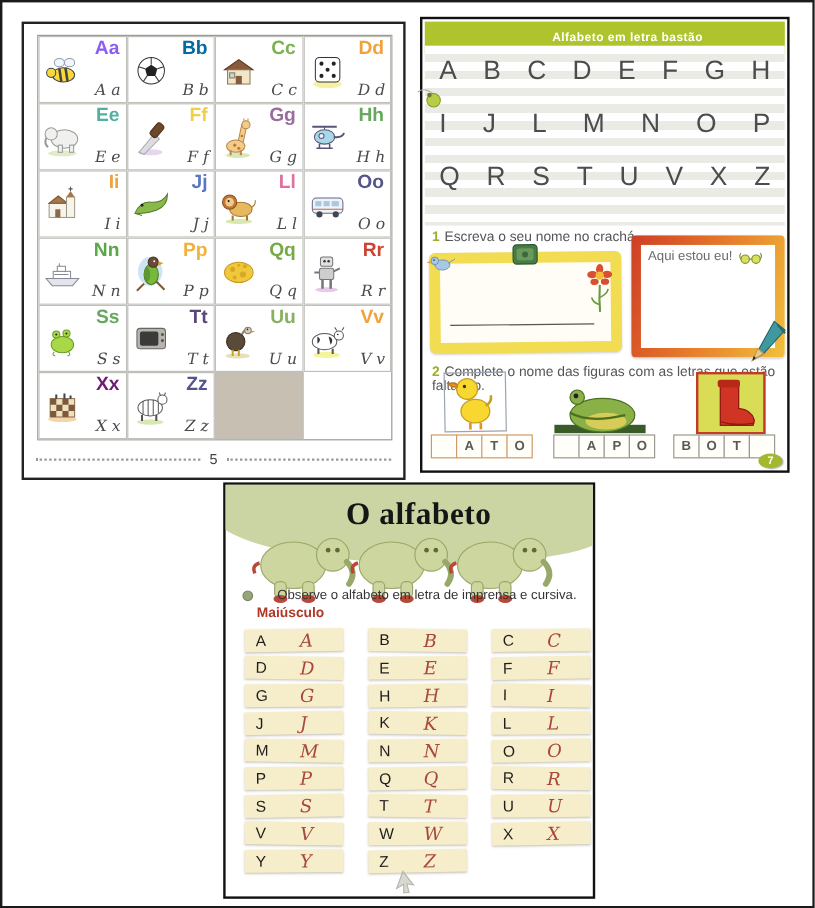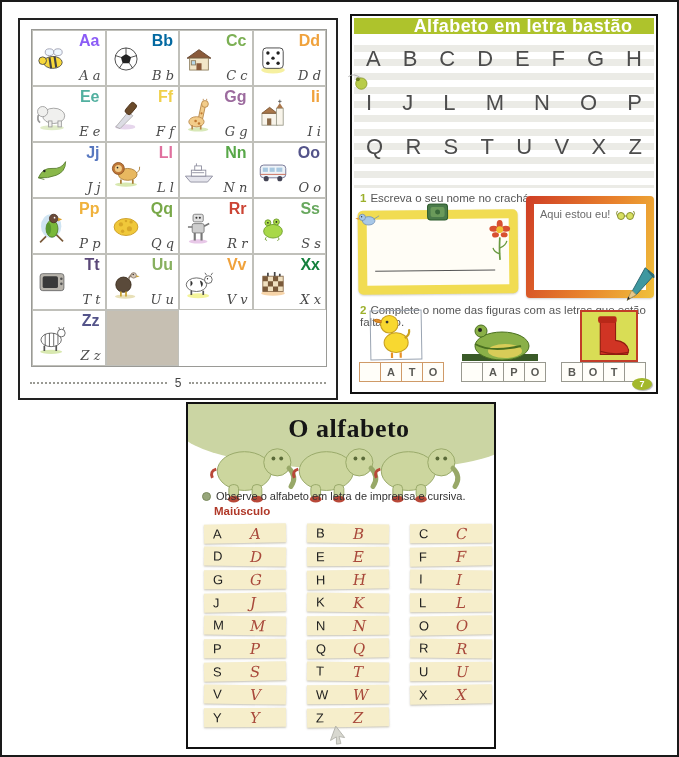--- a/index.html
+++ b/index.html
@@ -14,21 +14,21 @@
   .cell.empty{background:#c6bfb2;}
   .cell .ic{position:absolute;left:2px;top:11px;width:34px;height:34px;}
   .cell .pair{position:absolute;top:1px;right:5px;font-weight:bold;font-size:16px;letter-spacing:0px;}
   .cell .curs{position:absolute;bottom:2px;right:4px;font-family:"DejaVu Serif",serif;font-style:italic;font-size:13px;color:#4a4a4a;}
   #p5-footer{position:absolute;left:10px;right:10px;bottom:8px;display:flex;align-items:center;gap:8px;}
   .dots{flex:1;border-top:2px dotted #9a9a94;height:0;}
   #p5-num{font-size:12px;color:#444;}
 
   
   #page7{position:absolute;left:348px;top:12px;width:308px;height:380px;background:#fff;border:2px solid #111;box-sizing:border-box;}
-  #p7-header{margin:2px;height:16px;background:#aec32c;color:#fff;font-weight:bold;font-size:18px;display:flex;align-items:center;justify-content:center;letter-spacing:.4px;padding-left:38px;}
+  #p7-header{margin:2px;height:27px;background:#aec32c;color:#fff;font-weight:bold;font-size:10px;display:flex;align-items:center;justify-content:center;letter-spacing:.4px;padding-left:38px;}
   #ruled{position:absolute;left:2px;right:2px;top:22px;height:150px;background:repeating-linear-gradient(180deg,#ffffff 0 7px,#ebebe6 7px 14px);}
   .bast-row{position:absolute;left:12px;right:12px;display:flex;justify-content:space-between;font-size:22px;color:#4c4c4c;font-weight:400;}
   #bast-rows .bast-row:nth-child(1){top:8px;}
   #bast-rows .bast-row:nth-child(2){top:52px;}
   #bast-rows .bast-row:nth-child(3){top:96px;}
   #p7-bug{position:absolute;left:-8px;top:52px;width:26px;height:26px;}
   .act-line{position:absolute;left:8px;right:6px;font-size:11.5px;color:#555;}
   .act-num{color:#9cb02c;font-weight:bold;margin-right:4px;}
   #act1-line{top:176px;}
   #act2-line{top:288px;}
@@ -55,21 +55,21 @@
   .b1{left:110px;}
   .b2{left:210px;}
   #p7-badge{position:absolute;right:4px;bottom:2px;width:20px;height:12px;background:#a3b82c;border-radius:50%;color:#fff;font-size:9px;font-weight:bold;display:flex;align-items:center;justify-content:center;box-shadow:1px 1px 1px rgba(0,0,0,.3);}
 
   
   #page3{position:absolute;left:184px;top:400px;width:310px;height:347px;background:#fff;border:2px solid #111;box-sizing:border-box;overflow:hidden;}
   #p3-band{position:absolute;left:-8px;top:-6px;width:326px;height:72px;background:#cbd5a3;border-radius:0 0 42% 58%/0 0 26px 40px;}
   #p3-title{position:absolute;left:16px;right:0;top:10px;text-align:center;font-family:"Liberation Serif",serif;font-weight:bold;font-size:26px;color:#151515;letter-spacing:.5px;}
   #p3-elephants{position:absolute;left:18px;top:38px;display:flex;}
   #p3-elephants .ic{width:100px;height:62px;margin-right:-18px;}
-  #p3-observe{position:absolute;left:14px;top:86px;font-size:11px;color:#333;display:flex;align-items:center;gap:5px;}
+  #p3-observe{position:absolute;left:14px;top:86px;font-size:11px;color:#333;display:flex;align-items:center;gap:20px;}
   #p3-bullet{width:7px;height:7px;border-radius:50%;background:#97a67a;border:1px solid #7a8a5e;flex:0 0 auto;}
   #p3-sub{position:absolute;left:26px;top:101px;font-size:11.5px;font-weight:bold;color:#b03828;}
   #alfa-grid{position:absolute;left:16px;top:118px;display:grid;grid-template-rows:repeat(9,23px);}
   .tag-row{display:grid;grid-template-columns:82px 82px 82px;column-gap:21px;align-items:center;}
   .tag{width:82px;height:19px;background:#f6eecb;box-shadow:0 1px 2px rgba(90,80,50,.35);position:relative;display:flex;align-items:center;}
   .tag.t0{transform:rotate(-1deg);} .tag.t1{transform:rotate(.8deg);} .tag.t2{transform:rotate(-.4deg);}
   .tag .pr{position:absolute;left:9px;font-size:13px;color:#1e1e1e;}
   .tag .cv{position:absolute;left:46px;font-family:"DejaVu Serif",serif;font-style:italic;font-size:15px;color:#a8483a;}
   #p3-cursor{position:absolute;left:140px;top:320px;width:18px;height:22px;transform:rotate(-8deg);opacity:.85;}
 </style>
@@ -154,20 +154,32 @@
               <path d="M12 32 v5 M22 32 v5" stroke="#b8884a" stroke-width="2"></path>
               <circle cx="16" cy="27" r="1.5" fill="#c07830"></circle>
               <circle cx="20" cy="30" r="1.5" fill="#c07830"></circle>
               <circle cx="23" cy="18" r="1.3" fill="#c07830"></circle>
             </svg></span>
           <div class="pair" style="color: rgb(156, 107, 158);">Gg</div>
           <div class="curs">G g</div>
         </div>
         <div class="cell">
           <span class="ic"><svg viewBox="0 0 40 40">
+              <path d="M5 9 h24" stroke="#557" stroke-width="2"></path>
+              <path d="M17 9 v3" stroke="#557"></path>
+              <ellipse cx="17" cy="19" rx="10" ry="7" fill="#a8d8e8" stroke="#557"></ellipse>
+              <path d="M26 19 q9 1 10 -4" stroke="#557" fill="none" stroke-width="2"></path>
+              <path d="M12 26 v4 M22 26 v4 M9 30 h16" stroke="#557" stroke-width="1.5" fill="none"></path>
+              <circle cx="14" cy="18" r="2.5" fill="#e8f4fa" stroke="#557"></circle>
+            </svg></span>
+          <div class="pair" style="color: rgb(104, 168, 94);">Hh</div>
+          <div class="curs">H h</div>
+        </div>
+        <div class="cell">
+          <span class="ic"><svg viewBox="0 0 40 40">
               <rect x="7" y="18" width="18" height="14" fill="#f8f4ea" stroke="#998"></rect>
               <polygon points="7,18 16,11 25,18" fill="#a8764a" stroke="#7a5430"></polygon>
               <rect x="24" y="12" width="8" height="20" fill="#f8f4ea" stroke="#998"></rect>
               <polygon points="24,12 28,6 32,12" fill="#a8764a"></polygon>
               <path d="M28 6 v-4 M26 4 h4" stroke="#555"></path>
               <rect x="13" y="24" width="5" height="8" fill="#8a6a4a"></rect>
             </svg></span>
           <div class="pair" style="color: rgb(240, 162, 60);">Ii</div>
           <div class="curs">I i</div>
         </div>
@@ -188,43 +200,43 @@
               <circle cx="11" cy="17" r="7" fill="#c07838" stroke="#8a5020"></circle>
               <circle cx="11" cy="17" r="4.2" fill="#f0cc88"></circle>
               <circle cx="10" cy="16" r="1" fill="#222"></circle>
               <path d="M14 30 v5 M28 30 v5" stroke="#a87830" stroke-width="2"></path>
             </svg></span>
           <div class="pair" style="color: rgb(224, 112, 158);">Ll</div>
           <div class="curs">L l</div>
         </div>
         <div class="cell">
           <span class="ic"><svg viewBox="0 0 40 40">
-              <path d="M4 26 h32 l-6 7 h-20 z" fill="#e4e4ec" stroke="#889"></path>
-              <rect x="11" y="19" width="17" height="7" fill="#fff" stroke="#889"></rect>
-              <rect x="15" y="14" width="8" height="5" fill="#fff" stroke="#889"></rect>
-              <path d="M12 22 h14 M17 14 v-3" stroke="#889" fill="none"></path>
-            </svg></span>
-          <div class="pair" style="color: rgb(88, 168, 72);">Nn</div>
-          <div class="curs">N n</div>
-        </div>
-        <div class="cell">
-          <span class="ic"><svg viewBox="0 0 40 40">
               <rect x="5" y="13" width="30" height="15" rx="4" fill="#eef3f8" stroke="#668"></rect>
               <rect x="8" y="16" width="6" height="5" fill="#a8c8e0"></rect>
               <rect x="16" y="16" width="6" height="5" fill="#a8c8e0"></rect>
               <rect x="24" y="16" width="7" height="5" fill="#a8c8e0"></rect>
               <path d="M5 24 h30" stroke="#c86048"></path>
               <circle cx="12" cy="29" r="3" fill="#445"></circle>
               <circle cx="28" cy="29" r="3" fill="#445"></circle>
             </svg></span>
           <div class="pair" style="color: rgb(84, 84, 138);">Oo</div>
           <div class="curs">O o</div>
         </div>
         <div class="cell">
           <span class="ic"><svg viewBox="0 0 40 40">
+              <path d="M4 26 h32 l-6 7 h-20 z" fill="#e4e4ec" stroke="#889"></path>
+              <rect x="11" y="19" width="17" height="7" fill="#fff" stroke="#889"></rect>
+              <rect x="15" y="14" width="8" height="5" fill="#fff" stroke="#889"></rect>
+              <path d="M12 22 h14 M17 14 v-3" stroke="#889" fill="none"></path>
+            </svg></span>
+          <div class="pair" style="color: rgb(88, 168, 72);">Nn</div>
+          <div class="curs">N n</div>
+        </div>
+        <div class="cell">
+          <span class="ic"><svg viewBox="0 0 40 40">
               <ellipse cx="19" cy="19" rx="12" ry="14" fill="#cfe4f2"></ellipse>
               <path d="M13 31 l-7 7 M25 29 l8 8" stroke="#7a5a3a" stroke-width="2"></path>
               <ellipse cx="20" cy="22" rx="7" ry="10" fill="#78b83a" stroke="#4a7a20"></ellipse>
               <ellipse cx="16" cy="22" rx="3" ry="7" fill="#5a9830"></ellipse>
               <circle cx="22" cy="10" r="5" fill="#6a4a3a" stroke="#4a3020"></circle>
               <path d="M27 9 l5 2 -5 2.5" fill="#d8a030"></path>
               <circle cx="23" cy="9" r="1" fill="#fff"></circle>
             </svg></span>
           <div class="pair" style="color: rgb(240, 178, 60);">Pp</div>
           <div class="curs">P p</div>
@@ -302,21 +314,21 @@
           <div class="pair" style="color: rgb(240, 162, 60);">Vv</div>
           <div class="curs">V v</div>
         </div>
         <div class="cell">
           <span class="ic"><svg viewBox="0 0 40 40">
               <ellipse cx="20" cy="32" rx="14" ry="3" fill="#f0b870" opacity=".6"></ellipse>
               <rect x="8" y="12" width="24" height="18" fill="#f0e0c0" stroke="#8a6a4a"></rect>
               <path d="M8 12h6v6h-6z M20 12h6v6h-6z M14 18h6v6h-6z M26 18h6v6h-6z M8 24h6v6h-6z M20 24h6v6h-6z" fill="#7a5a3a"></path>
               <path d="M14 8 v4 M22 7 v5 M28 9 v3" stroke="#444" stroke-width="2"></path>
             </svg></span>
-          <div class="pair" style="color: #15803d;">Xx</div>
+          <div class="pair" style="color: #701a75;">Xx</div>
           <div class="curs">X x</div>
         </div>
         <div class="cell">
           <span class="ic"><svg viewBox="0 0 40 40">
               <ellipse cx="19" cy="35" rx="13" ry="2.5" fill="#d8e8b0"></ellipse>
               <ellipse cx="19" cy="21" rx="12" ry="8" fill="#fff" stroke="#555"></ellipse>
               <path d="M12 14 v14 M17 13 v16 M22 13 v15 M27 15 v11" stroke="#555" fill="none"></path>
               <circle cx="31" cy="13" r="4.5" fill="#fff" stroke="#555"></circle>
               <path d="M29 9 l-1 -3 M33 9 l1 -3" stroke="#555"></path>
               <path d="M11 28 v6 M25 28 v6" stroke="#555" stroke-width="2"></path>

